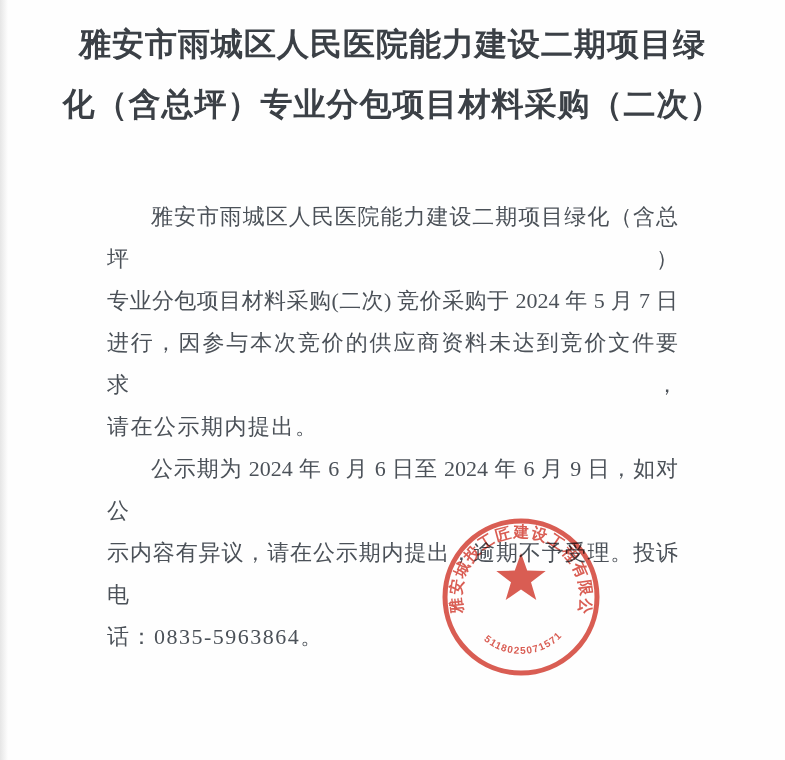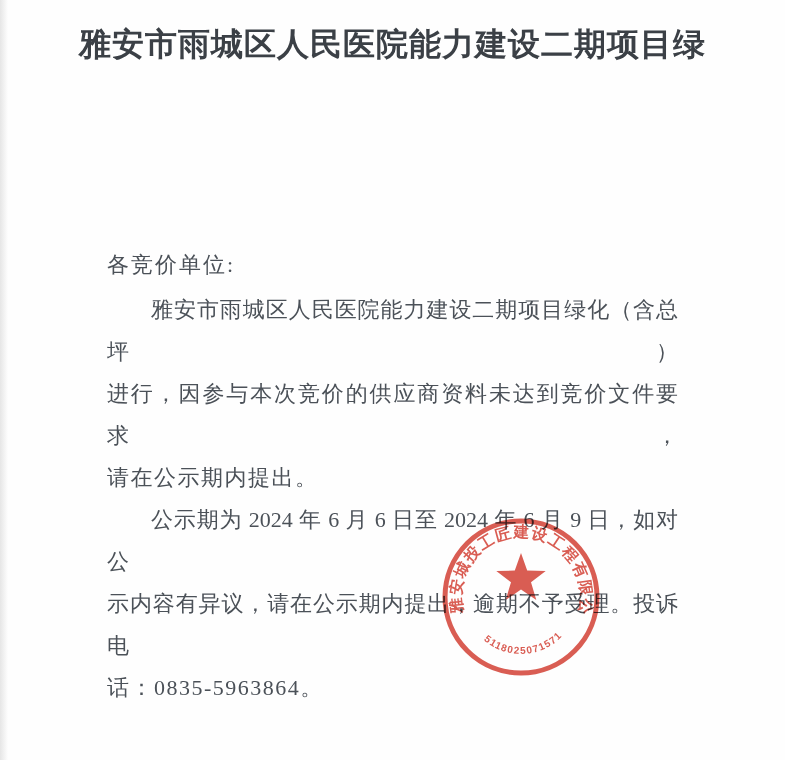--- a/index.html
+++ b/index.html
@@ -67,27 +67,28 @@
   }
 </style>
 </head>
 <body>
 
 <div class="page">
   <div class="scan-edge"></div>
 
   <h1 class="title">
     <span class="tline">雅安市雨城区人民医院能力建设二期项目绿</span>
+    <span class="tline">化（含总坪）专业分包项目材料采购（二次）</span>
   </h1>
 
   <div class="content">
-    <p class="salutation">各竞价单位:</p>
 
     <div class="para">
       <div class="line just indent">雅安市雨城区人民医院能力建设二期项目绿化（含总坪）</div>
+      <div class="line just">专业分包项目材料采购(二次) 竞价采购于 2024 年 5 月 7 日</div>
       <div class="line just">进行，因参与本次竞价的供应商资料未达到竞价文件要求，</div>
       <div class="line">请在公示期内提出。</div>
     </div>
 
     <div class="para">
       <div class="line just indent">公示期为 2024 年 6 月 6 日至 2024 年 6 月 9 日，如对公</div>
       <div class="line just">示内容有异议，请在公示期内提出，逾期不予受理。投诉电</div>
       <div class="line">话：0835-5963864。</div>
     </div>
 

